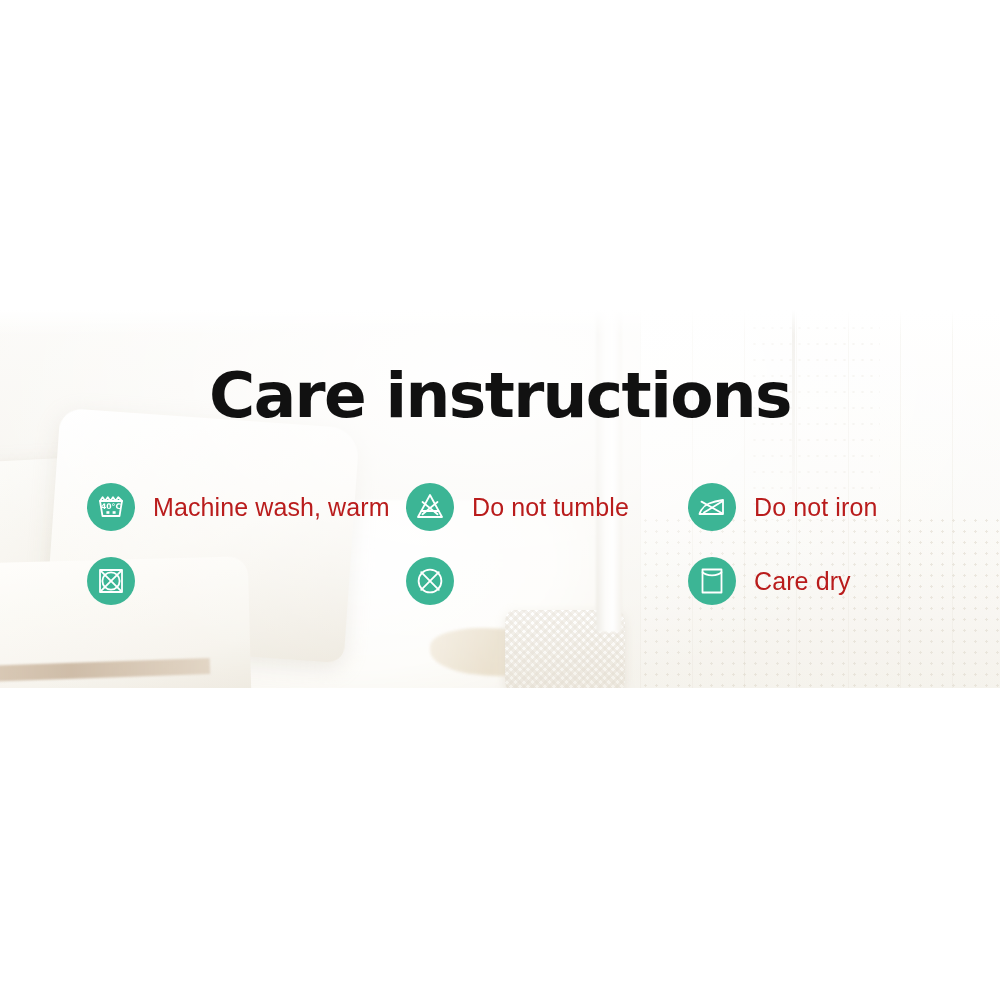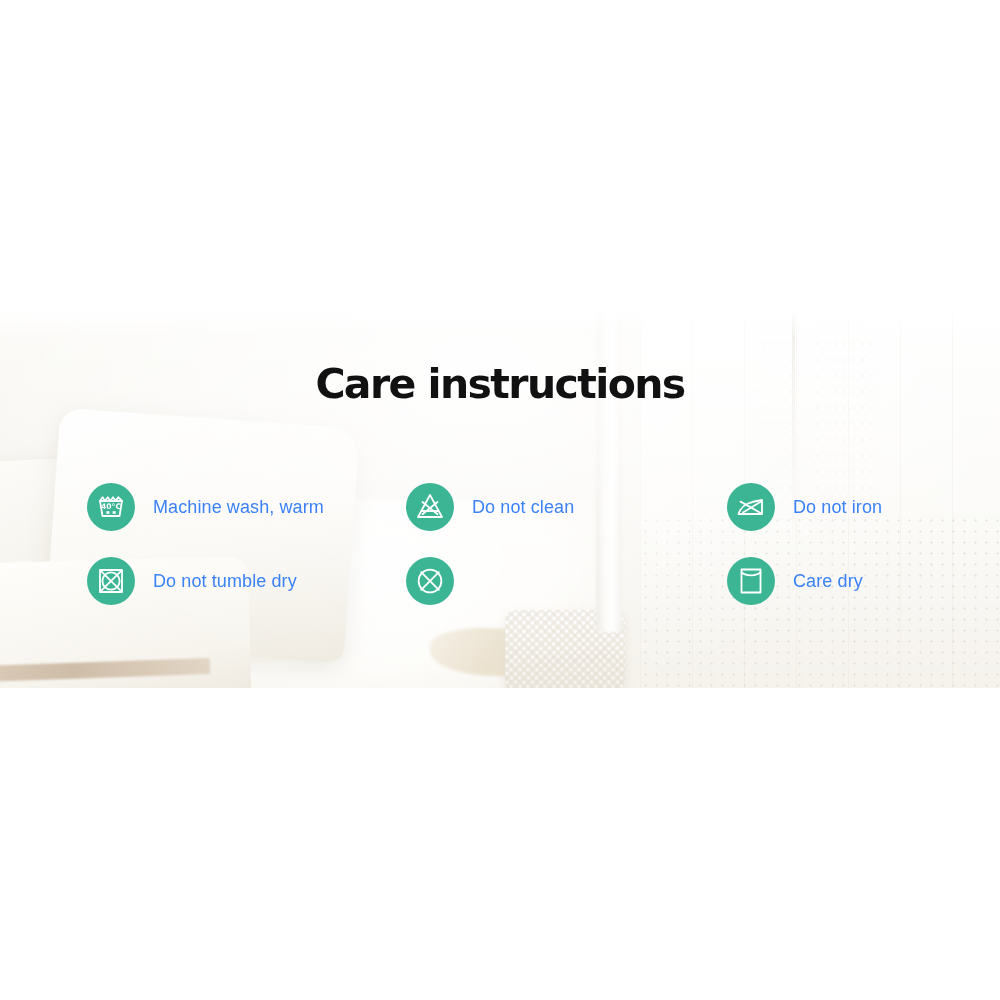--- a/index.html
+++ b/index.html
@@ -194,21 +194,21 @@
   }
 
   .title {
     position: absolute;
     left: 0;
     top: 364px;
     width: 1000px;
     text-align: center;
     font-family: "DejaVu Sans", sans-serif;
     font-weight: bold;
-    font-size: 41px;
+    font-size: 63px;
     line-height: 1;
     letter-spacing: -1.6px;
     color: #111111;
     white-space: nowrap;
   }
 
   .grid {
     position: absolute;
     left: 0;
     top: 483px;
@@ -221,41 +221,41 @@
   }
 
   .cell {
     position: absolute;
     display: flex;
     align-items: center;
     gap: 18px;
   }
   .cell.col-0 { left: 87px; }
   .cell.col-1 { left: 406px; }
-  .cell.col-2 { left: 727px; }
+  .cell.col-2 { left: 688px; }
 
   .icon-badge {
     width: 48px;
     height: 48px;
     min-width: 48px;
     border-radius: 50%;
     background: #3cb595;
     display: flex;
     align-items: center;
     justify-content: center;
   }
   .icon-badge svg {
     display: block;
   }
 
   .cell-label {
     font-family: "Liberation Sans", sans-serif;
-    font-size: 18px;
+    font-size: 25px;
     font-weight: normal;
-    color: #3b82f6;
+    color: #b91c1c;
     white-space: nowrap;
     letter-spacing: .1px;
   }
 </style>
 </head>
 <body>
 
 <div class="banner">
 
   <div class="photo">
@@ -303,21 +303,21 @@
           <span class="icon-badge">
             <svg width="32" height="32" viewBox="0 0 32 32" aria-hidden="true">
               <g fill="none" stroke="#ffffff" stroke-width="1.8" stroke-linejoin="round" stroke-linecap="round">
                 <path d="M16 4 L28 26 L4 26 Z"></path>
                 <path d="M7.5 20 L24.5 20"></path>
                 <path d="M8.5 11 L23.5 23.2"></path>
                 <path d="M23.5 11 L8.5 23.2"></path>
               </g>
             </svg>
           </span>
-          <span class="cell-label">Do not clean</span>
+          <span class="cell-label">Do not tumble</span>
         </div>
 
         <div class="cell col-2">
           <span class="icon-badge">
             <svg width="32" height="32" viewBox="0 0 32 32" aria-hidden="true">
               <g fill="none" stroke="#ffffff" stroke-width="1.8" stroke-linejoin="round" stroke-linecap="round">
                 <path d="M27 9 L27 23 L3.5 23 C3.5 23 5.5 15.5 13 12.5 C18.5 10.3 27 9 27 9 Z"></path>
                 <path d="M5.5 10.6 L26 22.2"></path>
                 <path d="M26 10.6 L8 21.6"></path>
               </g>
@@ -334,21 +334,20 @@
           <span class="icon-badge">
             <svg width="32" height="32" viewBox="0 0 32 32" aria-hidden="true">
               <g fill="none" stroke="#ffffff" stroke-width="1.8" stroke-linejoin="round" stroke-linecap="round">
                 <rect x="5" y="5" width="22" height="22"></rect>
                 <circle cx="16" cy="16" r="8.6"></circle>
                 <path d="M6.3 6.3 L25.7 25.7"></path>
                 <path d="M25.7 6.3 L6.3 25.7"></path>
               </g>
             </svg>
           </span>
-          <span class="cell-label">Do not tumble dry</span>
         </div>
 
         <div class="cell col-1">
           <span class="icon-badge">
             <svg width="32" height="32" viewBox="0 0 32 32" aria-hidden="true">
               <g fill="none" stroke="#ffffff" stroke-width="1.8" stroke-linejoin="round" stroke-linecap="round">
                 <circle cx="16" cy="16" r="11.4"></circle>
                 <path d="M7.2 7.2 L24.8 24.8"></path>
                 <path d="M24.8 7.2 L7.2 24.8"></path>
               </g>

